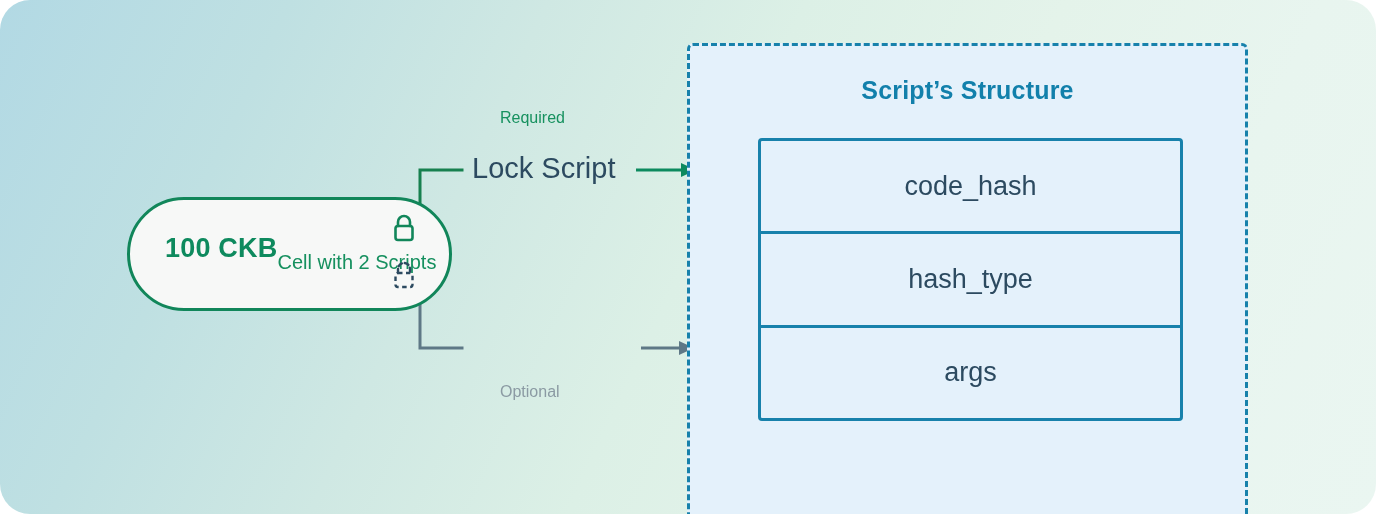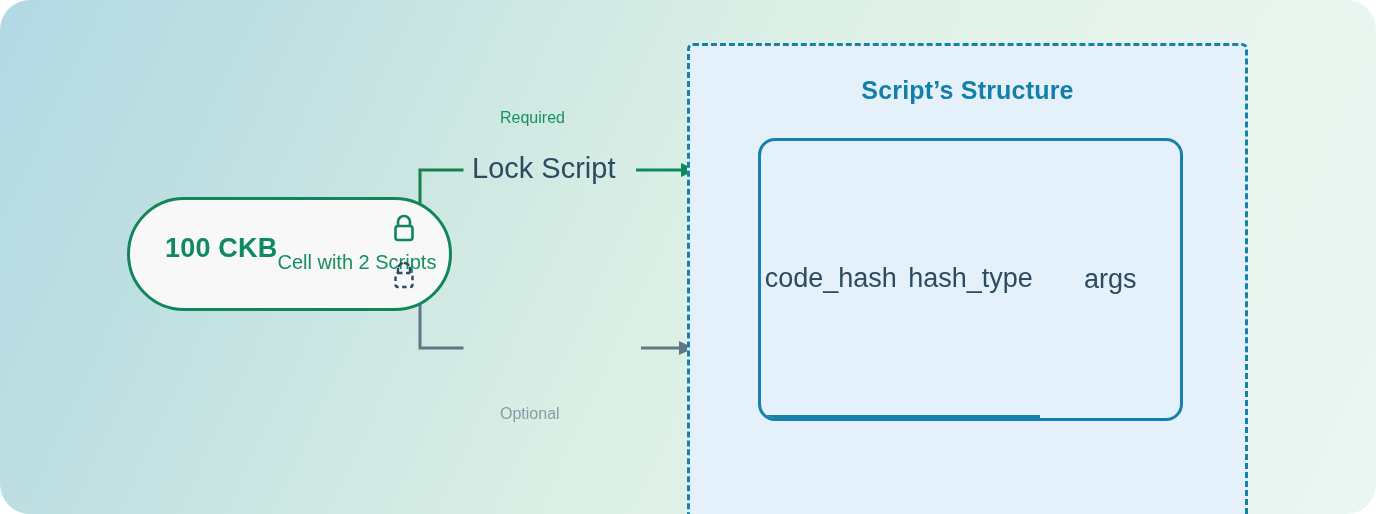--- a/index.html
+++ b/index.html
@@ -87,21 +87,21 @@
     color: #2c4a60;
     white-space: nowrap;
     text-align: right;
   }
   .branch-note {
     position: absolute;
     font-size: 16px;
     white-space: nowrap;
   }
   .note-required { color: #17915f; }
-  .note-optional { color: #8b9aa3; margin-top: 22px; }
+  .note-optional { color: #8b9aa3; }
 
   #lock-label  { left: 472px; top: 152px; }
   #type-label  { left: 472px; top: 331px; }
   #required-note { left: 500px; top: 109px; }
   #optional-note { left: 500px; top: 383px; }
 
   
   .struct-panel {
     position: absolute;
     left: 687px;
@@ -126,24 +126,24 @@
     letter-spacing: 0.2px;
   }
   .struct-table {
     position: absolute;
     left: 68px;
     top: 92px;
     width: 425px;
     height: 283px;
     box-sizing: border-box;
     border: 3px solid #1781ab;
-    border-radius: 17px;
+    border-radius: 4px;
     overflow: hidden;
     display: flex;
-    flex-direction: row;
+    flex-direction: column;
   }
   .struct-row {
     flex: 1 1 0;
     display: flex;
     align-items: center;
     justify-content: center;
     font-size: 27px;
     color: #2c4a60;
     border-bottom: 3px solid #1781ab;
   }

